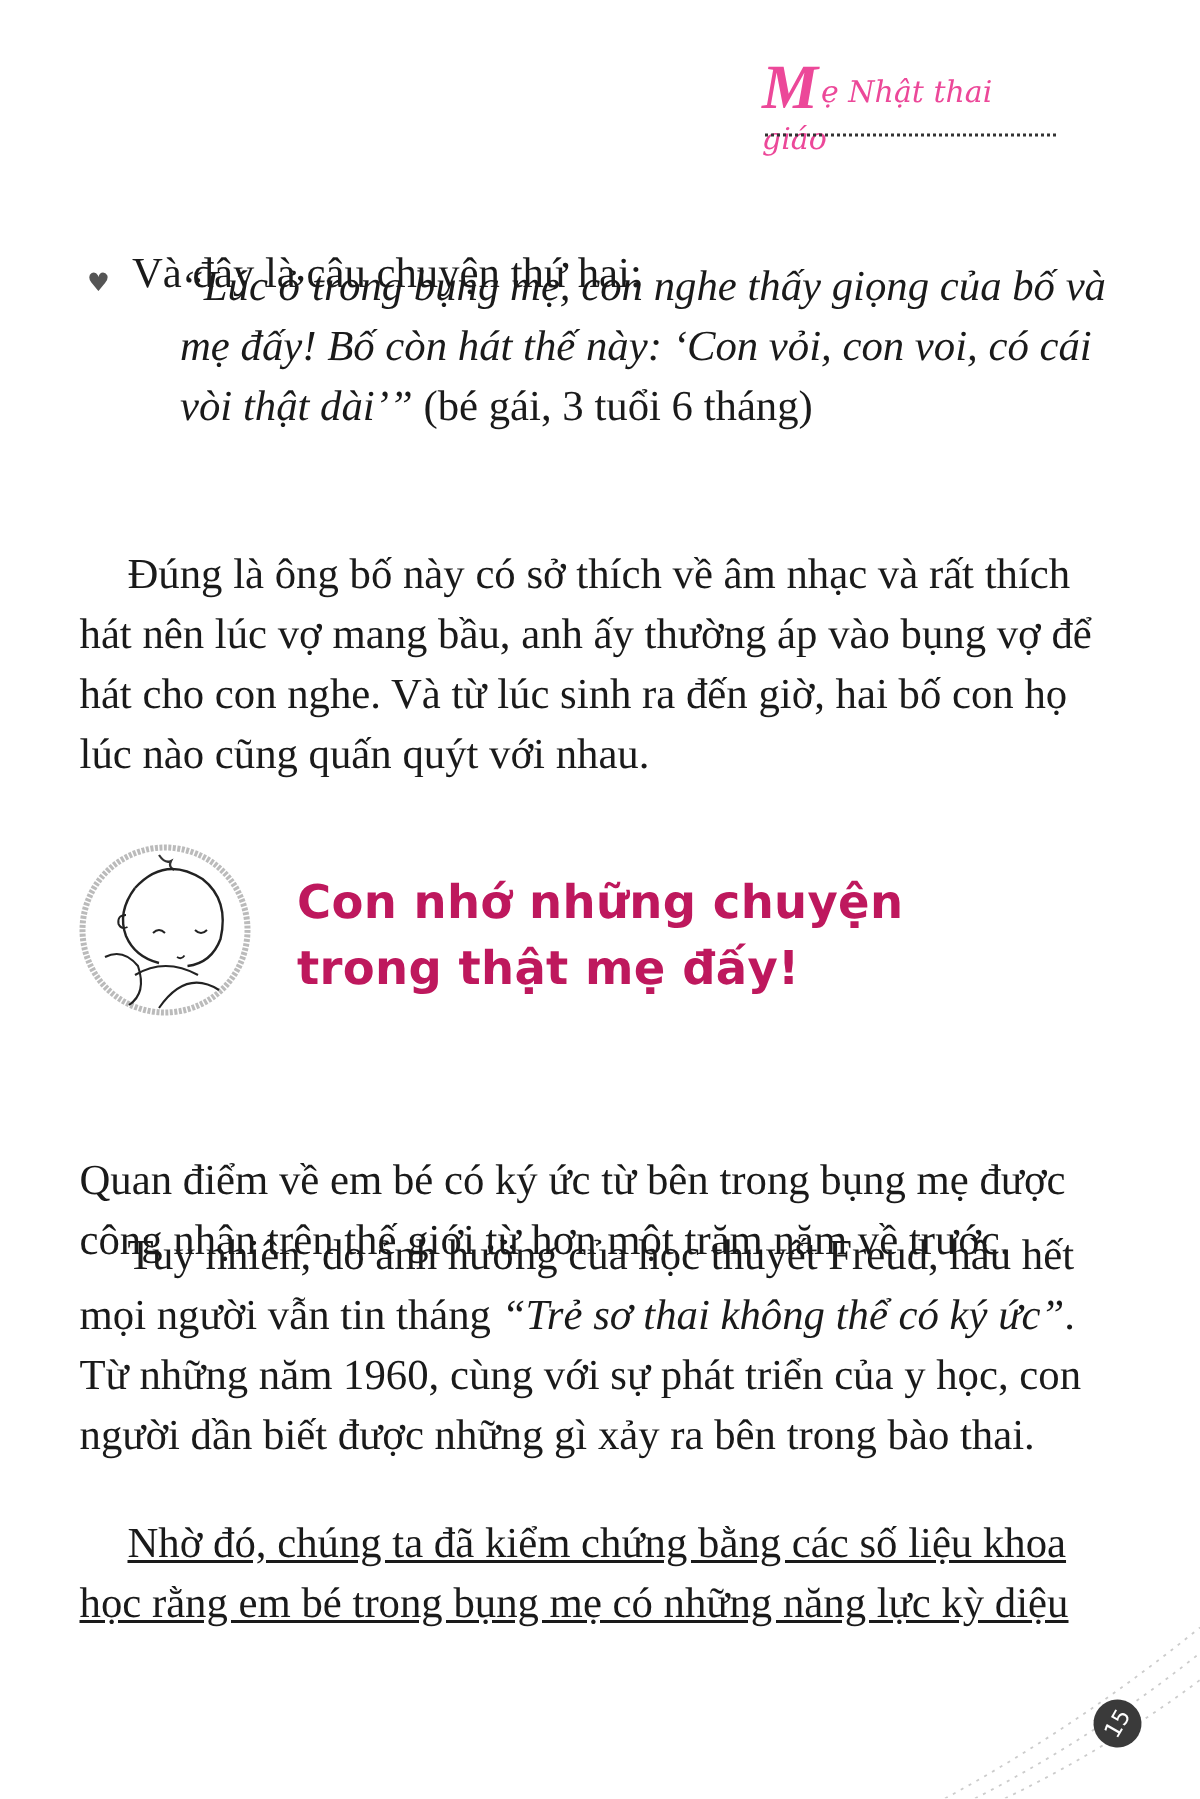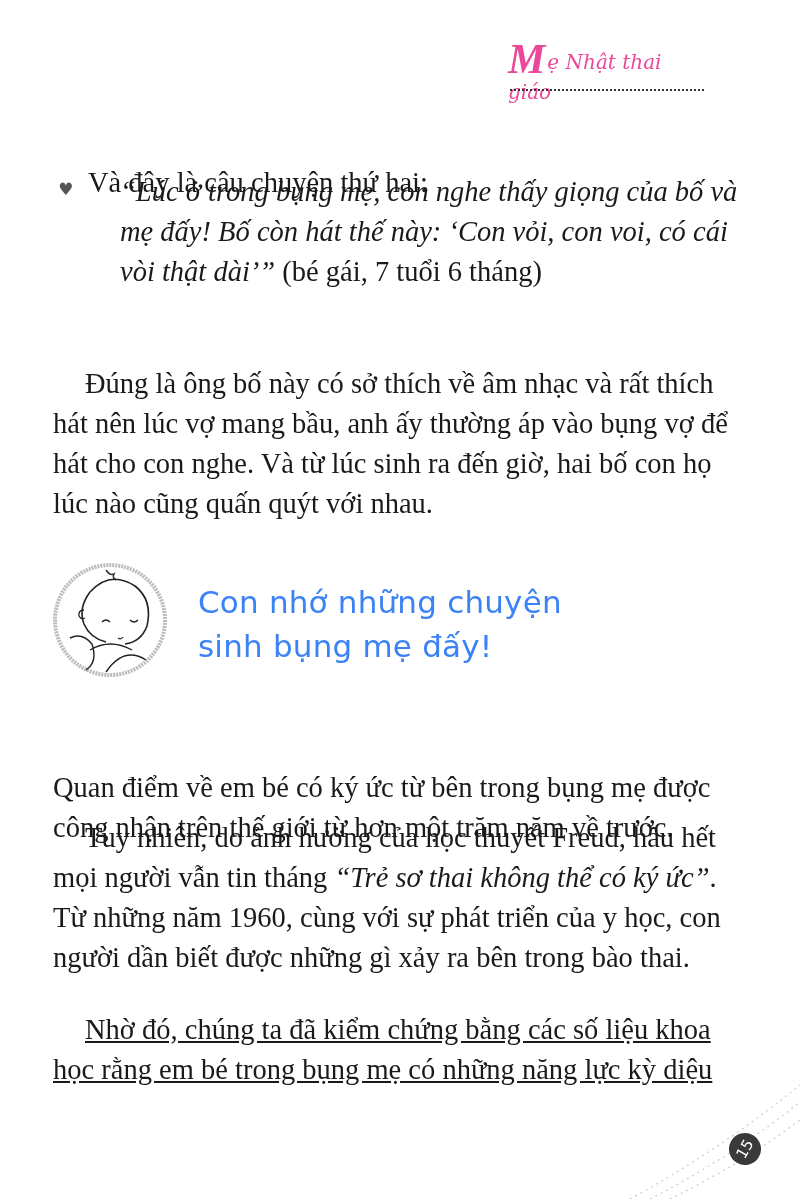--- a/index.html
+++ b/index.html
@@ -33,22 +33,22 @@
     }
     .quote {
       position: absolute; left: 62px; width: 628px; margin: 0;
       font-size: 28.5px; line-height: 40px;
     }
     .quote .it { font-style: italic; }
     .section-heading-row { position: absolute; top: 560px; left: 50px; width: 700px; height: 130px; }
     .baby-icon { position: absolute; left: 0; top: 0; width: 120px; height: 120px; }
     .section-title {
       position: absolute; left: 148px; top: 20px;
-      font-family: "DejaVu Sans", "Liberation Sans", sans-serif; font-weight: 400;
-      font-size: 31px; line-height: 44px; color: #3b82f6; letter-spacing: 0.2px;
+      font-family: "DejaVu Sans", "Liberation Sans", sans-serif; font-weight: 700;
+      font-size: 31px; line-height: 44px; color: #be185d; letter-spacing: 0.2px;
     }
     .page-number {
       position: absolute; left: 729px; top: 1133px; width: 32px; height: 32px;
       border-radius: 50%; background: #3a3a3a; color: #fff;
       font-family: "DejaVu Sans", sans-serif; font-size: 15px;
       display: flex; align-items: center; justify-content: center;
       transform: rotate(-60deg);
     }
     .page-deco { position: absolute; left: 620px; top: 1080px; width: 180px; height: 119px; }
   </style>
@@ -57,42 +57,42 @@
 
 <div class="running-header">
   <span class="big-m">M</span><span class="rest">ẹ Nhật thai giáo</span>
 </div>
 <div class="header-rule"></div>
 
 <p class="para intro">Và đây là câu chuyện thứ hai:</p>
 
 <div class="bullet-row">
   <span class="heart">♥</span>
-  <p class="quote"><span class="it">“Lúc ở trong bụng mẹ, con nghe thấy giọng của bố và mẹ đấy! Bố còn hát thế này: ‘Con vỏi, con voi, có cái vòi thật dài’”</span><span> (bé gái, 7 tuổi 6 tháng)</span></p>
+  <p class="quote"><span class="it">“Lúc ở trong bụng mẹ, con nghe thấy giọng của bố và mẹ đấy! Bố còn hát thế này: ‘Con vỏi, con voi, có cái vòi thật dài’”</span><span> (bé gái, 3 tuổi 6 tháng)</span></p>
 </div>
 
 <p class="para indent" style="top:364px;">Đúng là ông bố này có sở thích về âm nhạc và rất thích hát nên lúc vợ mang bầu, anh ấy thường áp vào bụng vợ để hát cho con nghe. Và từ lúc sinh ra đến giờ, hai bố con họ lúc nào cũng quấn quýt với nhau.</p>
 
 <div class="section-heading-row">
   <svg class="baby-icon" viewBox="0 0 120 120">
     <circle cx="60" cy="60" r="55" fill="none" stroke="#bbb" stroke-width="4" stroke-dasharray="2 1"></circle>
     <path d="M56 10 q4 6 8 4 q-2 4 2 6" fill="none" stroke="#333" stroke-width="1.5"></path>
     <path d="M40 32 q20 -22 45 -6 q18 14 12 40 q-6 16 -22 18" fill="none" stroke="#222" stroke-width="1.6"></path>
     <path d="M40 32 q-12 16 -6 32 q6 14 22 18" fill="none" stroke="#222" stroke-width="1.6"></path>
     <path d="M34 50 q-6 0 -5 6 q2 4 6 2" fill="none" stroke="#222" stroke-width="1.3"></path>
     <path d="M52 62 q4 -4 8 0" fill="none" stroke="#222" stroke-width="1.3"></path>
     <path d="M80 60 q4 4 8 0" fill="none" stroke="#222" stroke-width="1.3"></path>
     <path d="M68 78 q3 2 5 -1" fill="none" stroke="#222" stroke-width="1.2"></path>
     <path d="M40 90 q20 -12 42 0" fill="none" stroke="#222" stroke-width="1.4"></path>
     <path d="M20 78 q12 -6 22 6 q6 18 -6 26" fill="none" stroke="#222" stroke-width="1.4"></path>
     <path d="M56 112 q18 -26 40 -12" fill="none" stroke="#222" stroke-width="1.4"></path>
   </svg>
   <div class="section-title">
     <div>Con nhớ những chuyện</div>
-    <div>sinh bụng mẹ đấy!</div>
+    <div>trong thật mẹ đấy!</div>
   </div>
 </div>
 
 <p class="para" style="top:768px;">Quan điểm về em bé có ký ức từ bên trong bụng mẹ được công nhận trên thế giới từ hơn một trăm năm về trước.</p>
 
 <p class="para indent" style="top:818px;"><span>Tuy nhiên, do ảnh hưởng của học thuyết Freud, hầu hết mọi người vẫn tin tháng </span><span style="font-style:italic;">“Trẻ sơ thai không thể có ký ức”</span><span>. Từ những năm 1960, cùng với sự phát triển của y học, con người dần biết được những gì xảy ra bên trong bào thai.</span></p>
 
 <p class="para indent" style="top:1010px;text-decoration:underline;">Nhờ đó, chúng ta đã kiểm chứng bằng các số liệu khoa học rằng em bé trong bụng mẹ có những năng lực kỳ diệu</p>
 
 <svg class="page-deco" viewBox="0 0 180 119">

